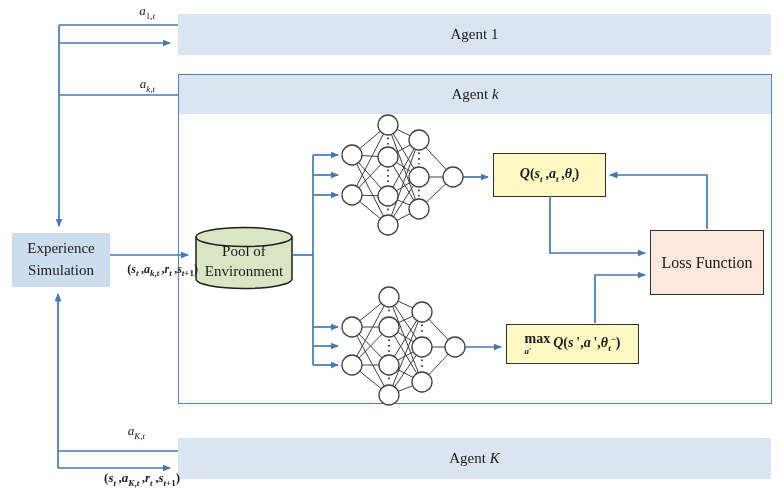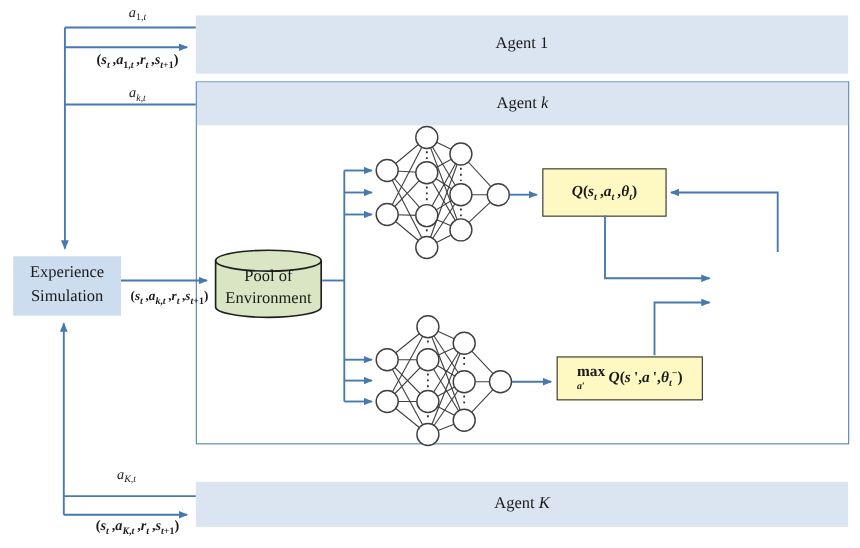--- a/index.html
+++ b/index.html
@@ -23,38 +23,38 @@
   .simenv{
     background:#cdddf0;text-align:center;font-size:15px;line-height:1.45;
     display:flex;flex-direction:column;align-items:center;justify-content:center;z-index:1;
   }
   .keybox{
     border:1.5px solid #2f2f2f;display:flex;align-items:center;justify-content:center;
     z-index:1;text-align:center;
   }
   .qbox{background:#fef9c3;font-size:14px;font-weight:600;}
   .lossbox{background:#fce8dc;font-size:16px;}
-  .mathlabel{font-size:13px;text-align:center;z-index:3;}
+  .mathlabel{font-size:13px;text-align:right;z-index:3;}
   .tuple{font-weight:600;}
   svg#overlay{position:absolute;left:0;top:0;z-index:2;pointer-events:none;}
   .pool-label{
     z-index:3;text-align:center;font-size:15px;line-height:1.35;
   }
   .stack{display:inline-flex;flex-direction:column;align-items:flex-start;vertical-align:middle;margin-right:3px;}
   .stack .op{font-weight:bold;line-height:1;}
   .stack .under{font-size:9px;line-height:1;margin-top:1px;}
   sub{font-size:9px;}
   sup{font-size:9px;}
 </style>
 </head>
 <body>
 
 <div id="stage">
 
-  <div class="abs bar" style="left:178px;top:14px;width:593px;height:53px;">
+  <div class="abs bar" style="left:178px;top:14px;width:593px;height:41px;">
     <span>Agent 1</span>
   </div>
 
   <div class="abs agentk-box" style="left:178px;top:74px;width:592px;height:328px;">
     <div class="agentk-header">
       <span>Agent <i>k</i></span>
     </div>
   </div>
 
   <div class="abs bar" style="left:178px;top:438px;width:593px;height:41px;">
@@ -70,28 +70,30 @@
     <span><i>Q</i>(<i>s</i><sub><i>t</i></sub> ,<i>a</i><sub><i>t</i></sub> ,<i>θ</i><sub><i>t</i></sub>)</span>
   </div>
 
   <div class="abs keybox qbox" style="left:506px;top:324px;width:131px;height:38px;">
     <span><span class="stack">
           <span class="op">max</span>
           <span class="under"><i>a</i>′</span>
         </span><i>Q</i>(<i>s</i> <b>'</b>,<i>a</i> <b>'</b>,<i>θ</i><sub><i>t</i></sub><sup>−</sup>)</span>
   </div>
 
+  <div class="abs keybox lossbox" style="left:650px;top:230px;width:112px;height:63px;">
+    <span>Loss Function</span>
+  </div>
 
   <div class="abs pool-label" style="left:196px;top:241px;width:96px;">
     <div>Pool of</div>
     <div>Environment</div>
   </div>
 
   <div class="abs mathlabel" style="left:95px;top:3px;width:60px;"><i>a</i><sub>1,<i>t</i></sub></div>
-  <div class="abs mathlabel tuple" style="left:70px;top:46px;width:110px;">(<i>s</i><sub><i>t</i></sub> ,<i>a</i><sub>1,<i>t</i></sub> ,<i>r</i><sub><i>t</i></sub> ,<i>s</i><sub><i>t</i>+1</sub>)</div>
   <div class="abs mathlabel" style="left:95px;top:76px;width:60px;"><i>a</i><sub><i>k</i>,<i>t</i></sub></div>
   <div class="abs mathlabel tuple" style="left:110px;top:262px;width:88px;font-size:12px;">(<i>s</i><sub><i>t</i></sub> ,<i>a</i><sub><i>k</i>,<i>t</i></sub> ,<i>r</i><sub><i>t</i></sub> ,<i>s</i><sub><i>t</i>+1</sub>)</div>
   <div class="abs mathlabel" style="left:85px;top:423px;width:60px;"><i>a</i><sub><i>K</i>,<i>t</i></sub></div>
   <div class="abs mathlabel tuple" style="left:70px;top:470px;width:110px;">(<i>s</i><sub><i>t</i></sub> ,<i>a</i><sub><i>K</i>,<i>t</i></sub> ,<i>r</i><sub><i>t</i></sub> ,<i>s</i><sub><i>t</i>+1</sub>)</div>
 
   <svg id="overlay" width="782" height="498" viewBox="0 0 782 498">
     <defs>
       <marker id="arr" markerWidth="9" markerHeight="7" refX="7.5" refY="3.5" orient="auto" markerUnits="userSpaceOnUse">
         <path d="M0,0 L8.5,3.5 L0,7 Z" fill="#4779b0"></path>
       </marker>

